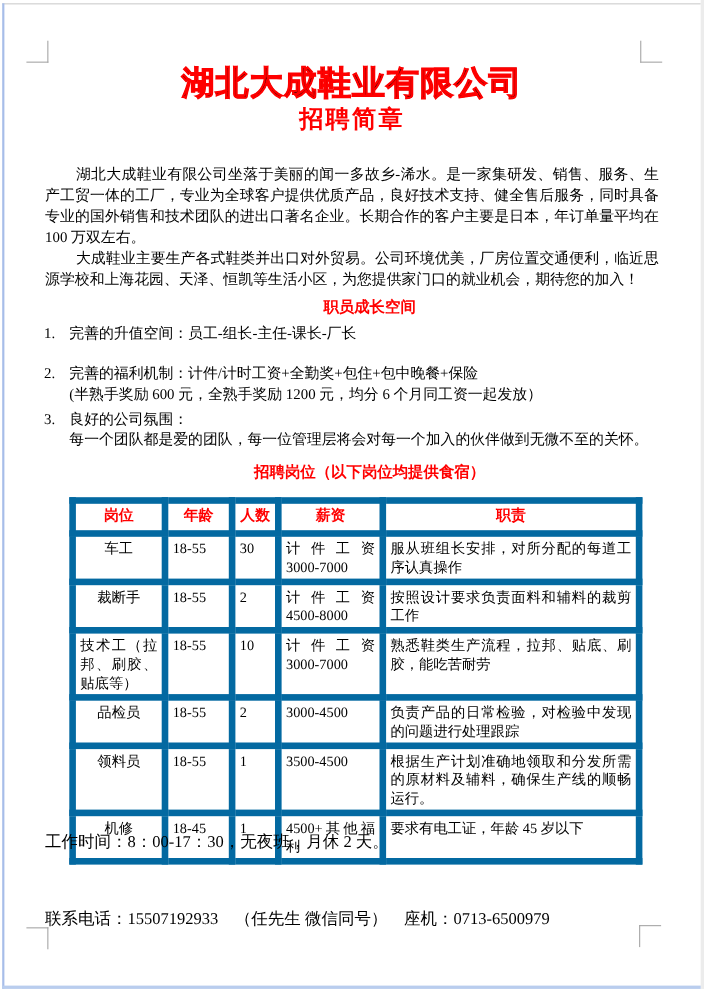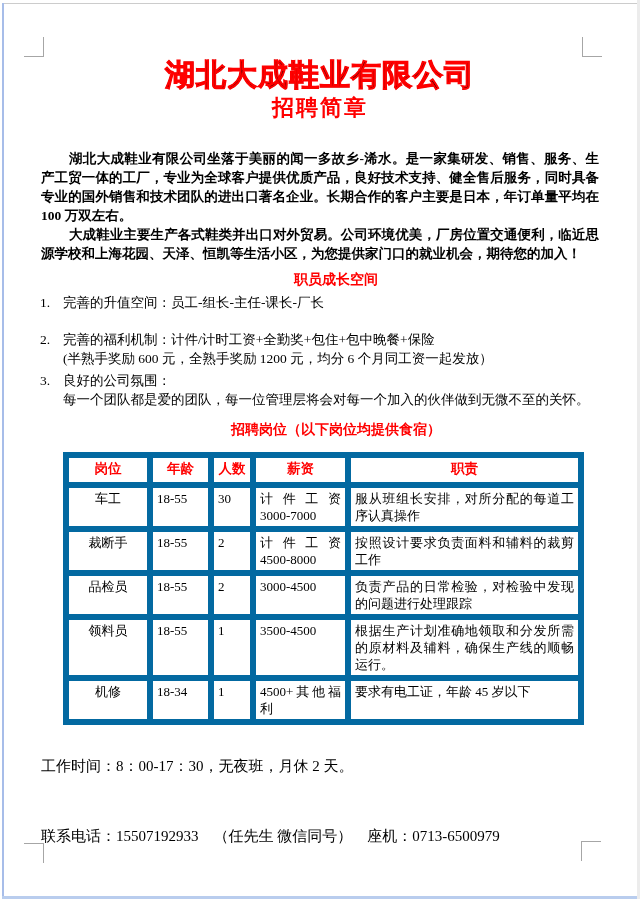--- a/index.html
+++ b/index.html
@@ -31,21 +31,21 @@
   .doc-subtitle {
     position: absolute; left: 0; top: 93px; width: 640px;
     text-align: center; font-family: "Liberation Sans", "DejaVu Sans", sans-serif;
     font-size: 22px; font-weight: bold; color: #ff0000; letter-spacing: 2px;
   }
 
   .intro {
     position: absolute; left: 41px; top: 149px; width: 558px;
     font-size: 13.5px; line-height: 19px; text-align: justify;
   }
-  .intro p { text-indent: 28px; font-weight: bold; }
+  .intro p { text-indent: 28px; }
 
   .sec-heading {
     position: absolute; left: 16px; width: 640px; text-align: center;
     font-family: "Liberation Sans", "DejaVu Sans", sans-serif;
     font-size: 14px; font-weight: bold; color: #ff0000;
   }
   .sec-heading.growth { top: 271px; }
   .sec-heading.jobs   { top: 421px; }
 
   .list-item {
@@ -170,36 +170,46 @@
           <td class="pos">裁断手</td>
           <td class="age">18-55</td>
           <td class="count">2</td>
           <td class="salary">
             <div class="sal-type">计件工资</div>
             <div>4500-8000</div>
           </td>
           <td class="duty">按照设计要求负责面料和辅料的裁剪工作</td>
         </tr>
         <tr>
+          <td class="pos long">技术工（拉邦、刷胶、贴底等）</td>
+          <td class="age">18-55</td>
+          <td class="count">10</td>
+          <td class="salary">
+            <div class="sal-type">计件工资</div>
+            <div>3000-7000</div>
+          </td>
+          <td class="duty">熟悉鞋类生产流程，拉邦、贴底、刷胶，能吃苦耐劳</td>
+        </tr>
+        <tr>
           <td class="pos">品检员</td>
           <td class="age">18-55</td>
           <td class="count">2</td>
           <td class="salary">3000-4500</td>
           <td class="duty">负责产品的日常检验，对检验中发现的问题进行处理跟踪</td>
         </tr>
         <tr>
           <td class="pos">领料员</td>
           <td class="age">18-55</td>
           <td class="count">1</td>
           <td class="salary">3500-4500</td>
           <td class="duty">根据生产计划准确地领取和分发所需的原材料及辅料，确保生产线的顺畅运行。</td>
         </tr>
         <tr>
           <td class="pos">机修</td>
-          <td class="age">18-34</td>
+          <td class="age">18-45</td>
           <td class="count">1</td>
           <td class="salary">4500+其他福利</td>
           <td class="duty">要求有电工证，年龄 45 岁以下</td>
         </tr>
       </tbody>
   </table>
 
   <div class="footer-line ft-worktime">工作时间：8：00-17：30，无夜班，月休 2 天。</div>
   <div class="footer-line ft-contact">联系电话：15507192933    （任先生 微信同号）    座机：0713-6500979</div>
 

